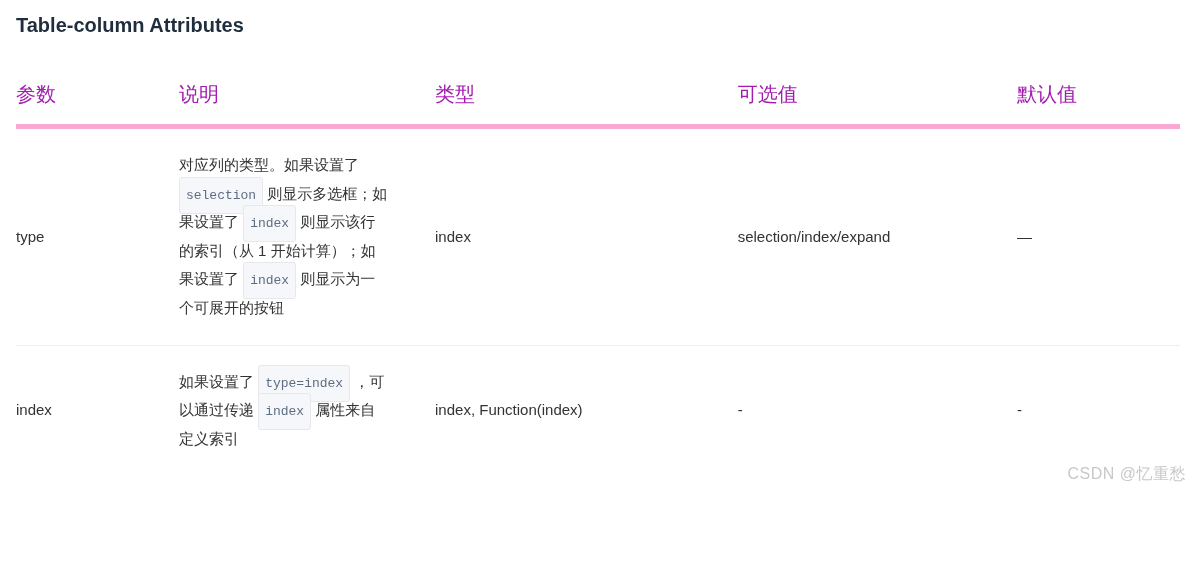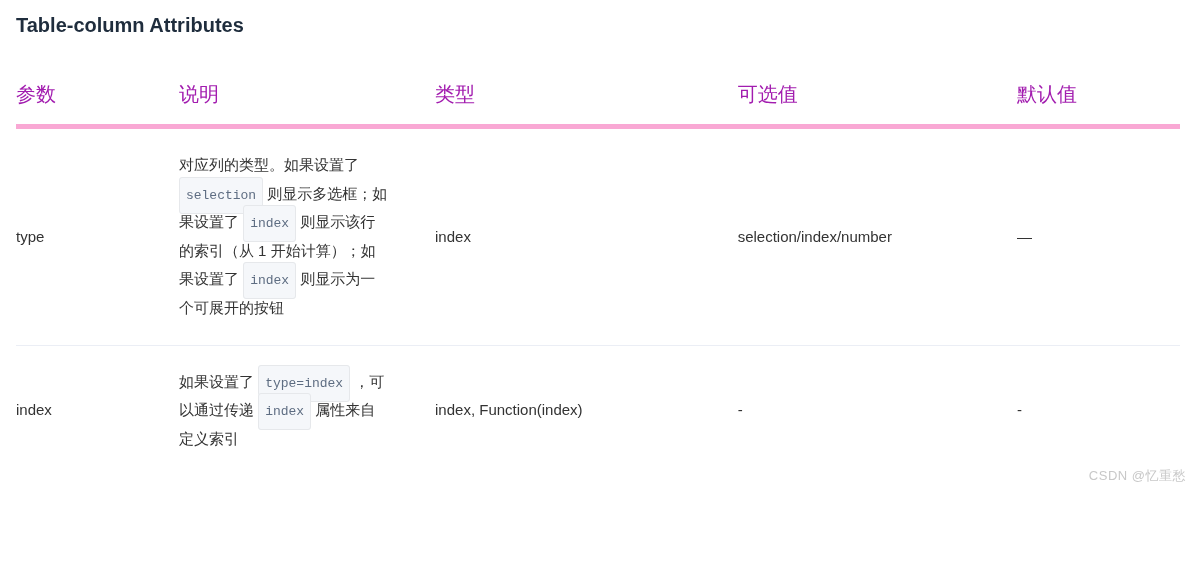--- a/index.html
+++ b/index.html
@@ -61,21 +61,21 @@
     .col-param { width: 14%; }
     .col-desc { width: 22%; }
     .col-type { width: 26%; }
     .col-opt { width: 24%; }
     .col-default { width: 14%; }
     .desc-cell { max-width: 210px; word-wrap: break-word; }
     .watermark {
       position: absolute;
       right: 10px;
       bottom: 6px;
-      font-size: 13px;
+      font-size: 16px;
       color: #c8c8c8;
       letter-spacing: 0.5px;
     }
   </style>
 </head>
 <body>
 
 <h2 class="title">Table-column Attributes</h2>
 
 <table>
@@ -95,21 +95,21 @@
       <th>默认值</th>
     </tr>
   </thead>
   <tbody>
     <tr>
       <td>type</td>
       <td>
           <div class="desc-cell">对应列的类型。如果设置了 <code>selection</code> 则显示多选框；如果设置了 <code>index</code> 则显示该行的索引（从 1 开始计算）；如果设置了 <code>index</code> 则显示为一个可展开的按钮</div>
         </td>
       <td>index</td>
-      <td>selection/index/number</td>
+      <td>selection/index/expand</td>
       <td>—</td>
     </tr>
     <tr>
       <td>index</td>
       <td>
           <div class="desc-cell">如果设置了 <code>type=index</code> ，可以通过传递 <code>index</code> 属性来自定义索引</div>
         </td>
       <td>index, Function(index)</td>
       <td>-</td>
       <td>-</td>

